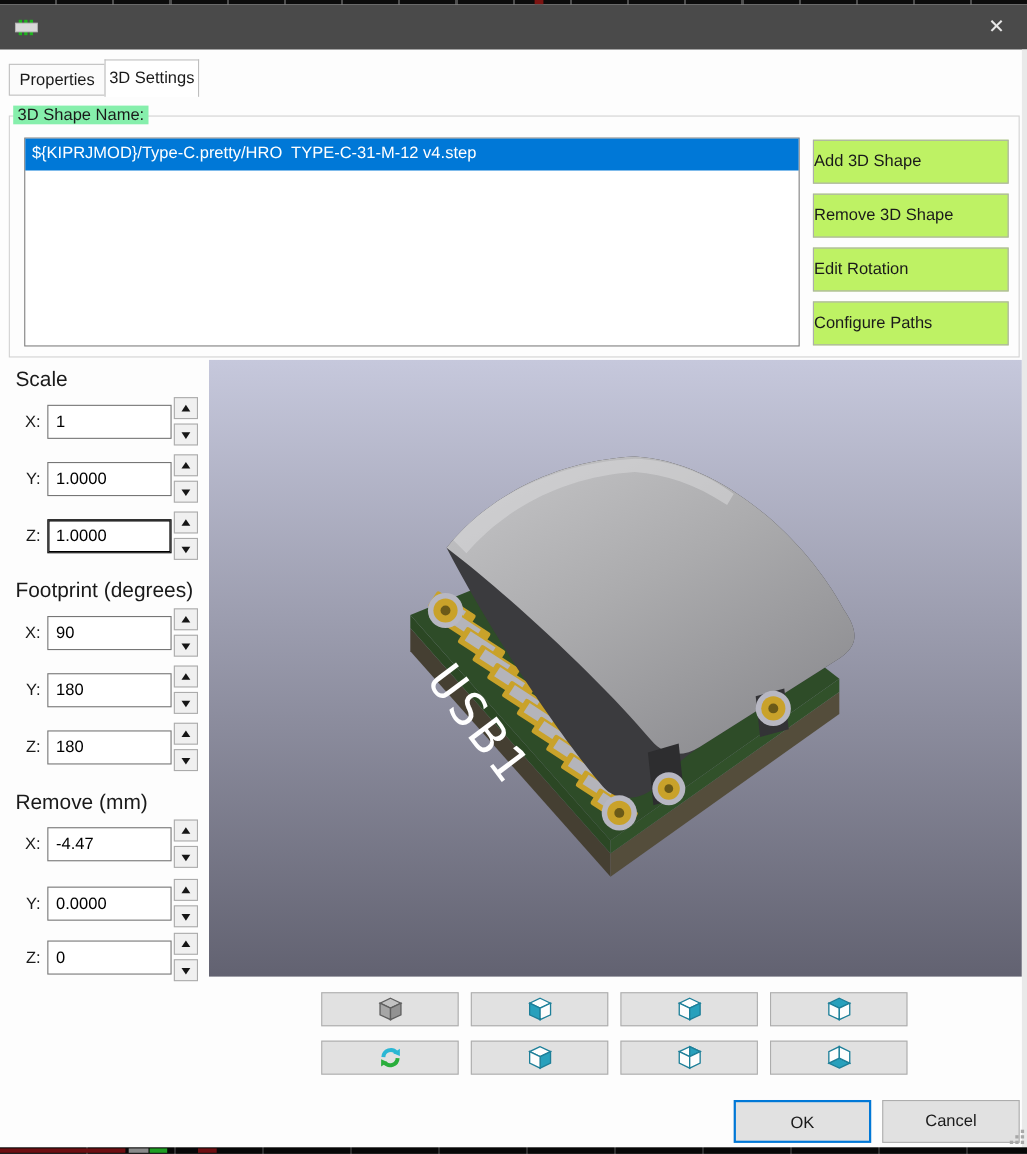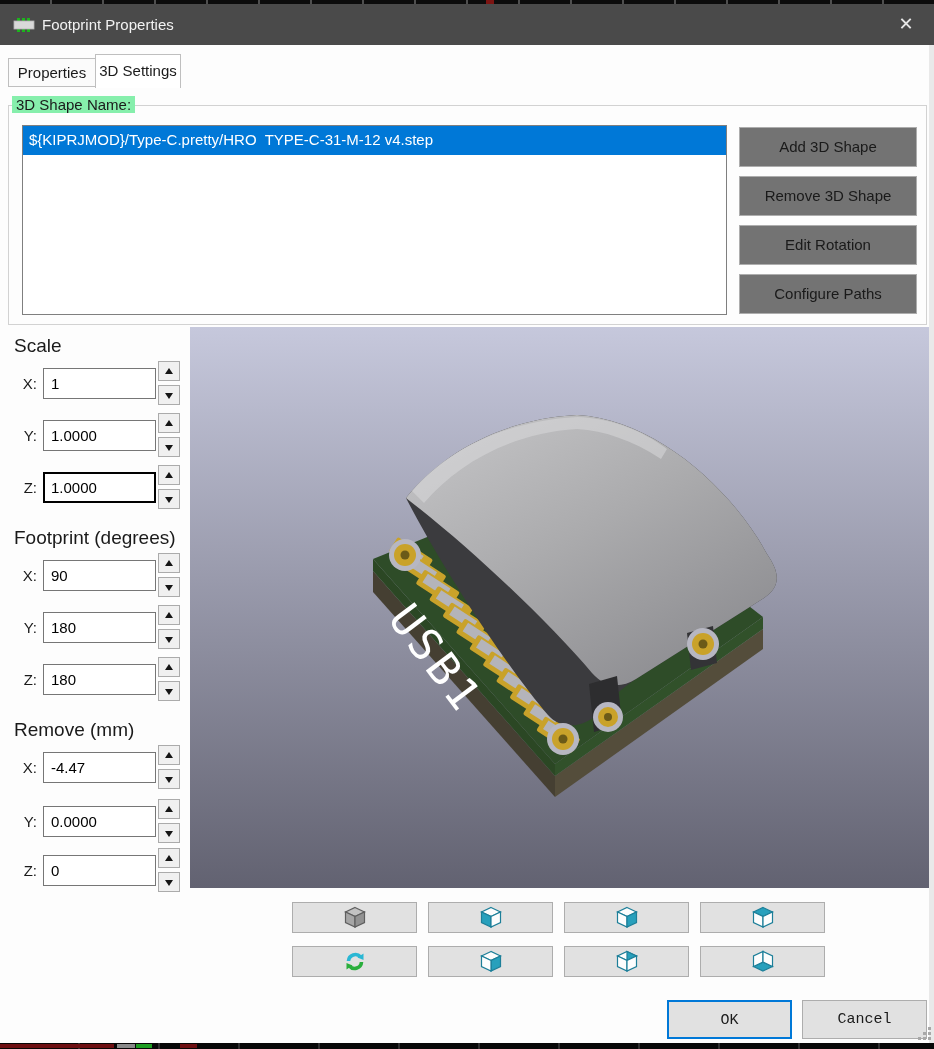--- a/index.html
+++ b/index.html
@@ -30,21 +30,21 @@
   
   .groupbox{position:absolute;left:8px;top:105px;width:919px;height:220px;box-sizing:border-box;
     border:1px solid #d2d2d2;}
   .groupbox-label{position:absolute;left:12px;top:96px;background:#86efac;padding:0 4px;
     font-size:15px;z-index:2;}
   .shape-list{position:absolute;left:22px;top:125px;width:705px;height:190px;box-sizing:border-box;
     border:1px solid #7f7f7f;background:#ffffff;z-index:1;}
   .shape-row{height:29px;line-height:27px;background:#0078d7;color:#ffffff;font-size:15px;
     padding-left:6px;white-space:pre;overflow:hidden;}
   .side-btn{position:absolute;left:739px;width:178px;height:40px;box-sizing:border-box;
-    background:#737373;border:1px solid #adadad;font-size:15px;text-align:center;line-height:38px;}
+    background:#bef264;border:1px solid #adadad;font-size:15px;line-height:38px;}
   
   .seclabel{position:absolute;left:14px;font-size:19px;height:20px;line-height:20px;}
   .spinrow{position:absolute;left:18px;width:163px;height:31px;}
   .spinrow .axis{position:absolute;left:0;top:0;width:19px;height:31px;line-height:31px;
     text-align:right;font-size:15px;}
   .spinrow input{position:absolute;left:25px;top:0;width:113px;height:31px;box-sizing:border-box;
     border:1px solid #767676;font-size:15px;padding:0 2px 0 7px;font-family:"Liberation Sans",sans-serif;
     background:#ffffff;outline:none;}
   .spinrow input.focused{border:1px solid #000;box-shadow:inset 0 0 0 1px #000;}
   .spinner{position:absolute;left:140px;top:-7px;width:23px;height:45px;}
@@ -58,21 +58,21 @@
   .spin.down::after{top:7px;border-top:6px solid #161616;}
   
   .viewport{position:absolute;left:190px;top:327px;width:739px;height:561px;}
   .viewport svg{display:block;}
   
   .view-btn{position:absolute;width:125px;height:31px;box-sizing:border-box;background:#e1e1e1;
     border:1px solid #adadad;}
   .view-btn svg{display:block;margin:2px auto 0 auto;}
   
   .footer-btn{position:absolute;top:1000px;width:125px;height:39px;box-sizing:border-box;
-    background:#e1e1e1;font-size:15px;text-align:center;line-height:37px;font-family:Liberation Mono, monospace;}
+    background:#e1e1e1;font-size:15px;text-align:center;line-height:37px;}
   .footer-btn.ok{left:667px;border:2px solid #0078d7;}
   .footer-btn.cancel{left:802px;border:1px solid #adadad;}
   .right-edge{position:absolute;left:929px;top:45px;width:5px;height:998px;background:#e9e9e9;}
   .grip{position:absolute;left:918px;top:1027px;width:14px;height:14px;}
   .grip i{position:absolute;width:3px;height:3px;background:#a8a8a8;}
 </style>
 </head>
 <body>
 
 <div class="top-strip">
@@ -84,21 +84,20 @@
     <svg width="22" height="16" viewBox="0 0 22 16">
       <rect x="4" y="1" width="3" height="5" fill="#1db31d"></rect>
       <rect x="9" y="1" width="3" height="5" fill="#1db31d"></rect>
       <rect x="14" y="1" width="3" height="5" fill="#1db31d"></rect>
       <rect x="4" y="10" width="3" height="5" fill="#1db31d"></rect>
       <rect x="9" y="10" width="3" height="5" fill="#1db31d"></rect>
       <rect x="14" y="10" width="3" height="5" fill="#1db31d"></rect>
       <rect x="1" y="4" width="20" height="8" fill="#d9d9d9" stroke="#b5b5b5" stroke-width="0.8"></rect>
     </svg>
   </span>
-  <span class="apptitle">Footprint Properties</span>
   <div class="close-btn">✕</div>
 </div>
 
 <div class="tab inactive">Properties</div>
 <div class="tab active">3D Settings</div>
 
 <div class="groupbox"></div>
 <div class="groupbox-label">3D Shape Name:</div>
 <div class="shape-list">
   <div class="shape-row">${KIPRJMOD}/Type-C.pretty/HRO  TYPE-C-31-M-12 v4.step</div>

